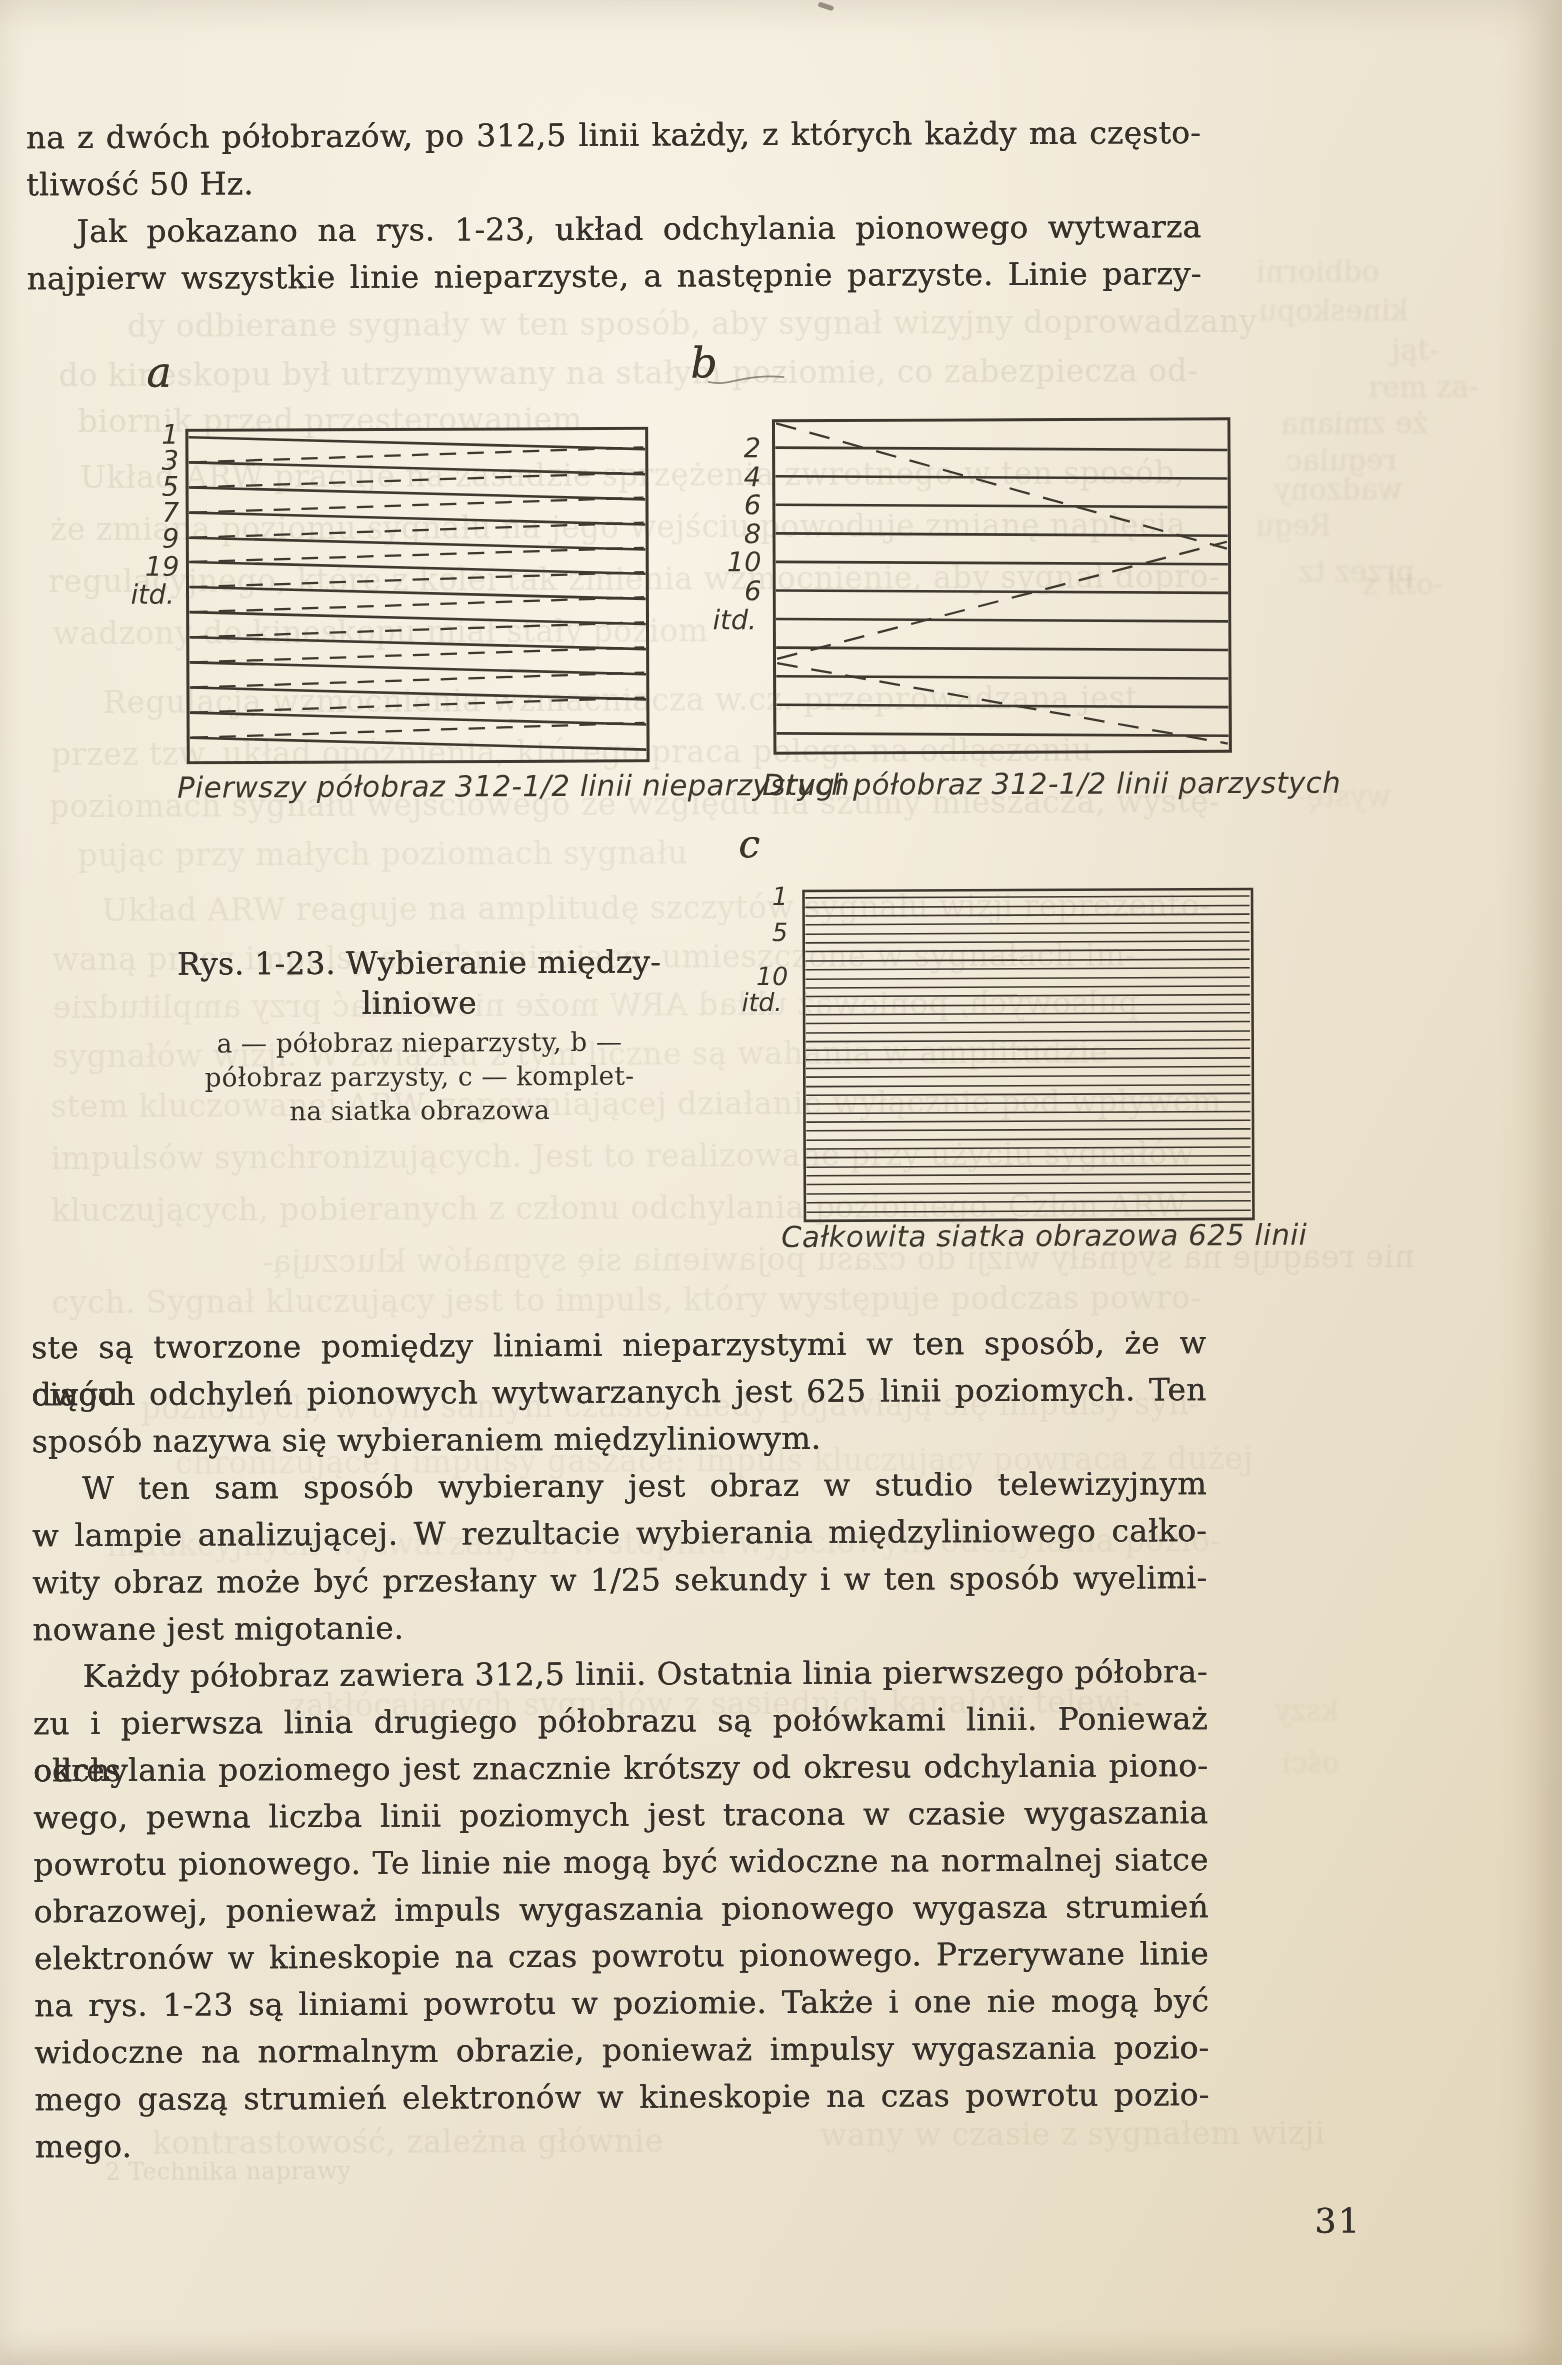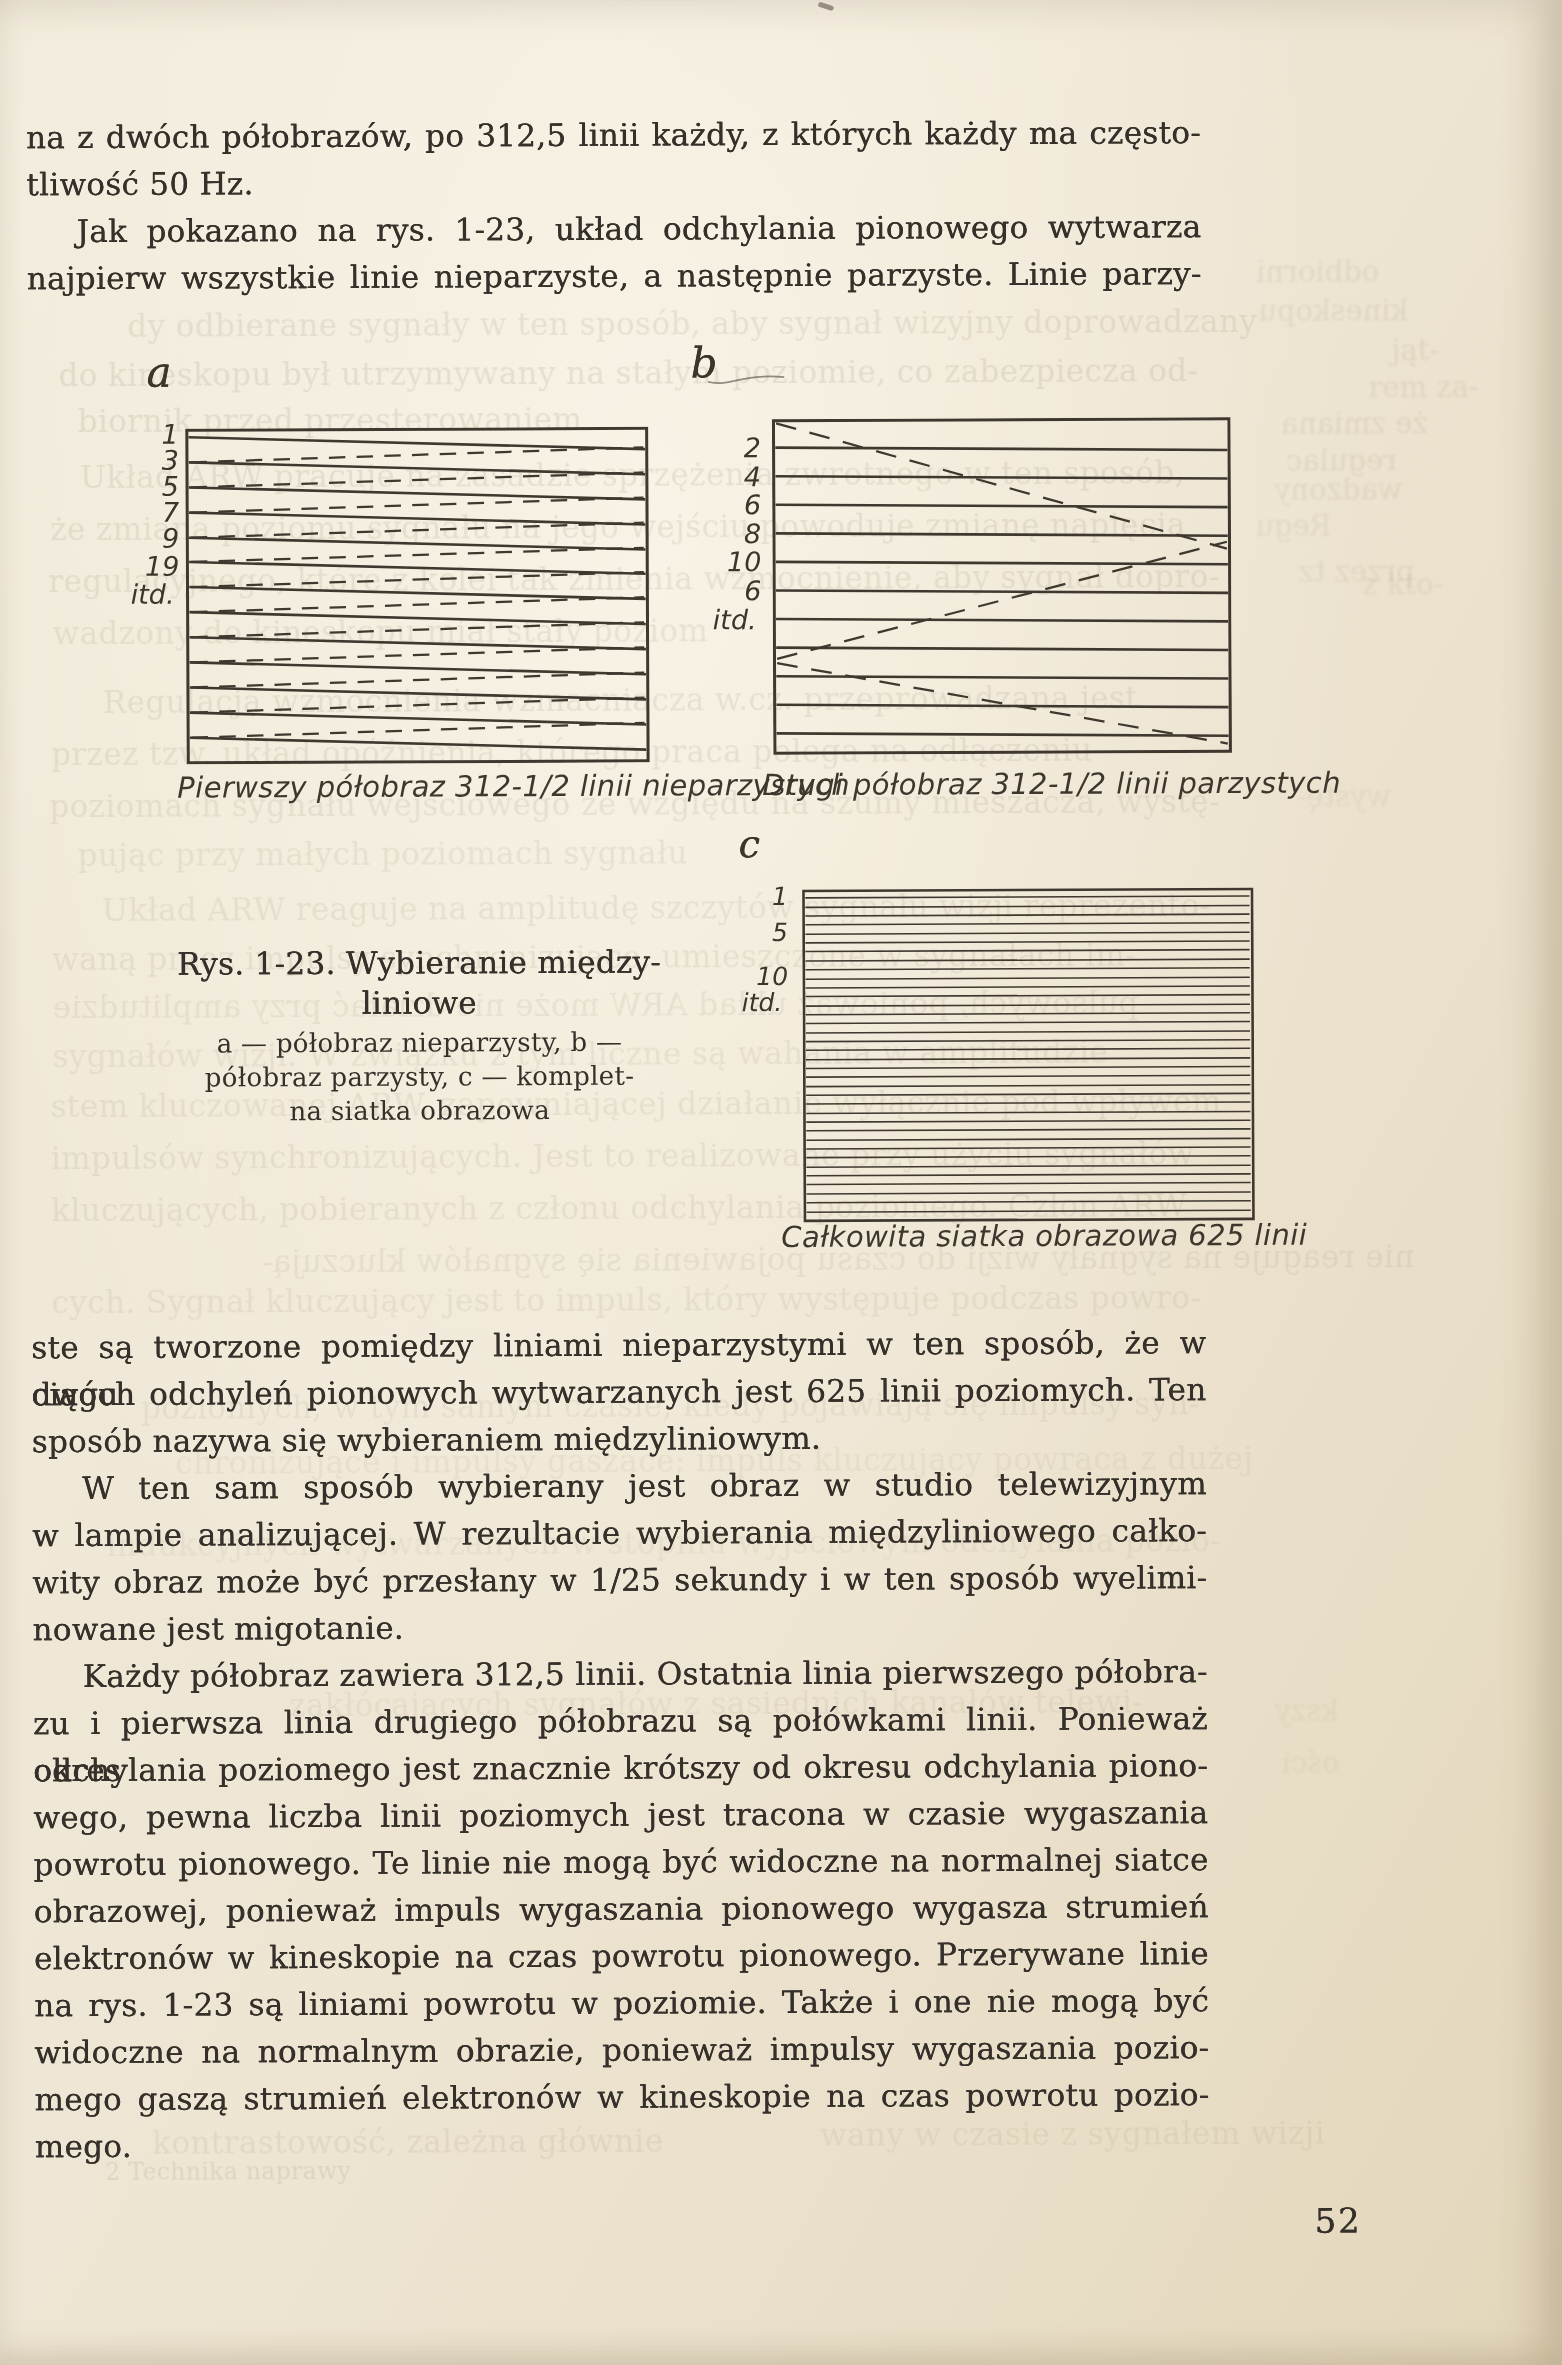--- a/index.html
+++ b/index.html
@@ -231,17 +231,17 @@
       <div class="bl">wego, pewna liczba linii poziomych jest tracona w czasie wygaszania</div>
       <div class="bl">powrotu pionowego. Te linie nie mogą być widoczne na normalnej siatce</div>
       <div class="bl">obrazowej, ponieważ impuls wygaszania pionowego wygasza strumień</div>
       <div class="bl">elektronów w kineskopie na czas powrotu pionowego. Przerywane linie</div>
       <div class="bl">na rys. 1-23 są liniami powrotu w poziomie. Także i one nie mogą być</div>
       <div class="bl">widoczne na normalnym obrazie, ponieważ impulsy wygaszania pozio-</div>
       <div class="bl">mego gaszą strumień elektronów w kineskopie na czas powrotu pozio-</div>
       <div class="bl end">mego.</div>
     </div>
 
-    <div id="page-number">52</div>
+    <div id="page-number">31</div>
     <div id="ink-speck"></div>
   </div>
 </div>
 
 
 </body></html>

